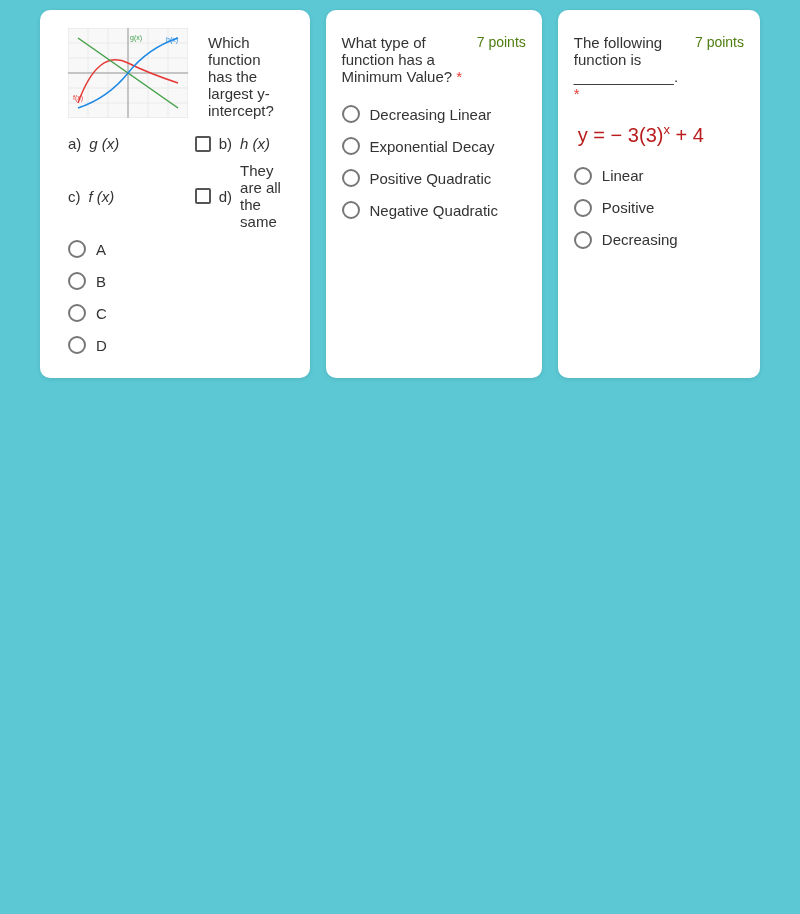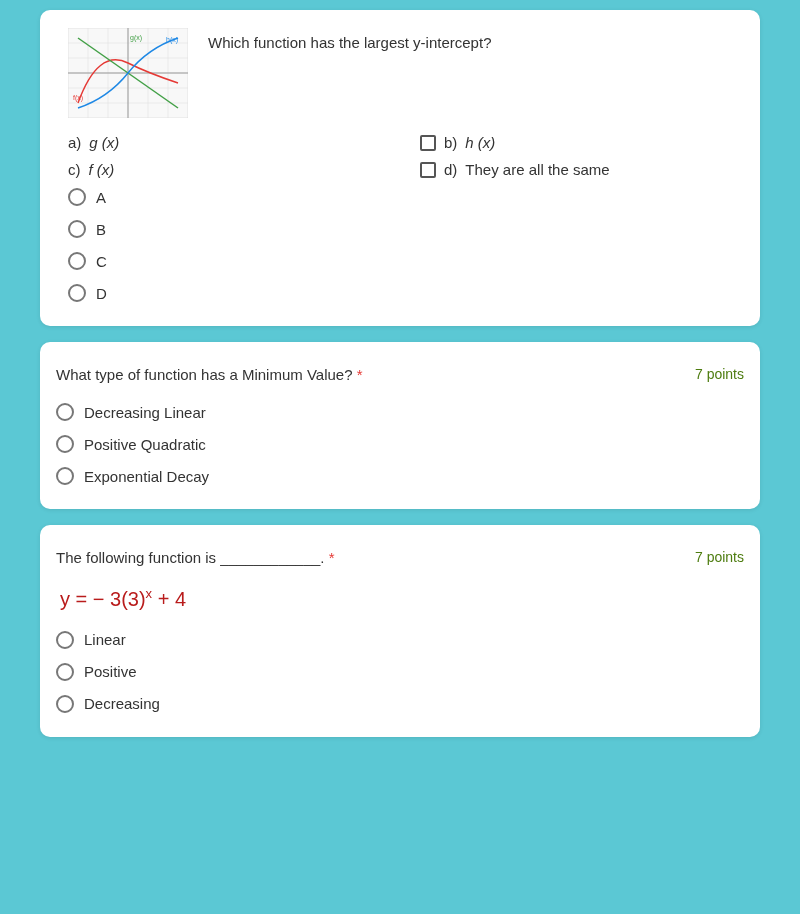--- a/index.html
+++ b/index.html
@@ -15,21 +15,21 @@
       color: #333;
       padding: 0;
       width: 800px;
       min-height: 914px;
     }
 
     .page-container {
       background-color: #5bc8d4;
       padding: 10px 40px 20px 40px;
       display: flex;
-      flex-direction: column;
+      flex-direction: row;
       gap: 16px;
     }
 
     .card {
       background-color: #fff;
       border-radius: 10px;
       padding: 24px 16px;
       box-shadow: 0 1px 4px rgba(0,0,0,0.1);
     }
 
@@ -248,25 +248,29 @@
       <div class="points-label">7 points</div>
     </div>
 
     <div class="radio-options">
       <div class="radio-option-item">
         <span class="radio-circle"></span>
         <span class="option-label">Decreasing Linear</span>
       </div>
       <div class="radio-option-item">
         <span class="radio-circle"></span>
+        <span class="option-label">Exponential Decay</span>
+      </div>
+      <div class="radio-option-item">
+        <span class="radio-circle"></span>
         <span class="option-label">Positive Quadratic</span>
       </div>
       <div class="radio-option-item">
         <span class="radio-circle"></span>
-        <span class="option-label">Exponential Decay</span>
+        <span class="option-label">Negative Quadratic</span>
       </div>
     </div>
   </div>
 
   <div class="card">
     <div class="question-header">
       <div class="question-title">
         <span>The following function is ____________.</span>
         <span class="required-star">*</span>
       </div>

